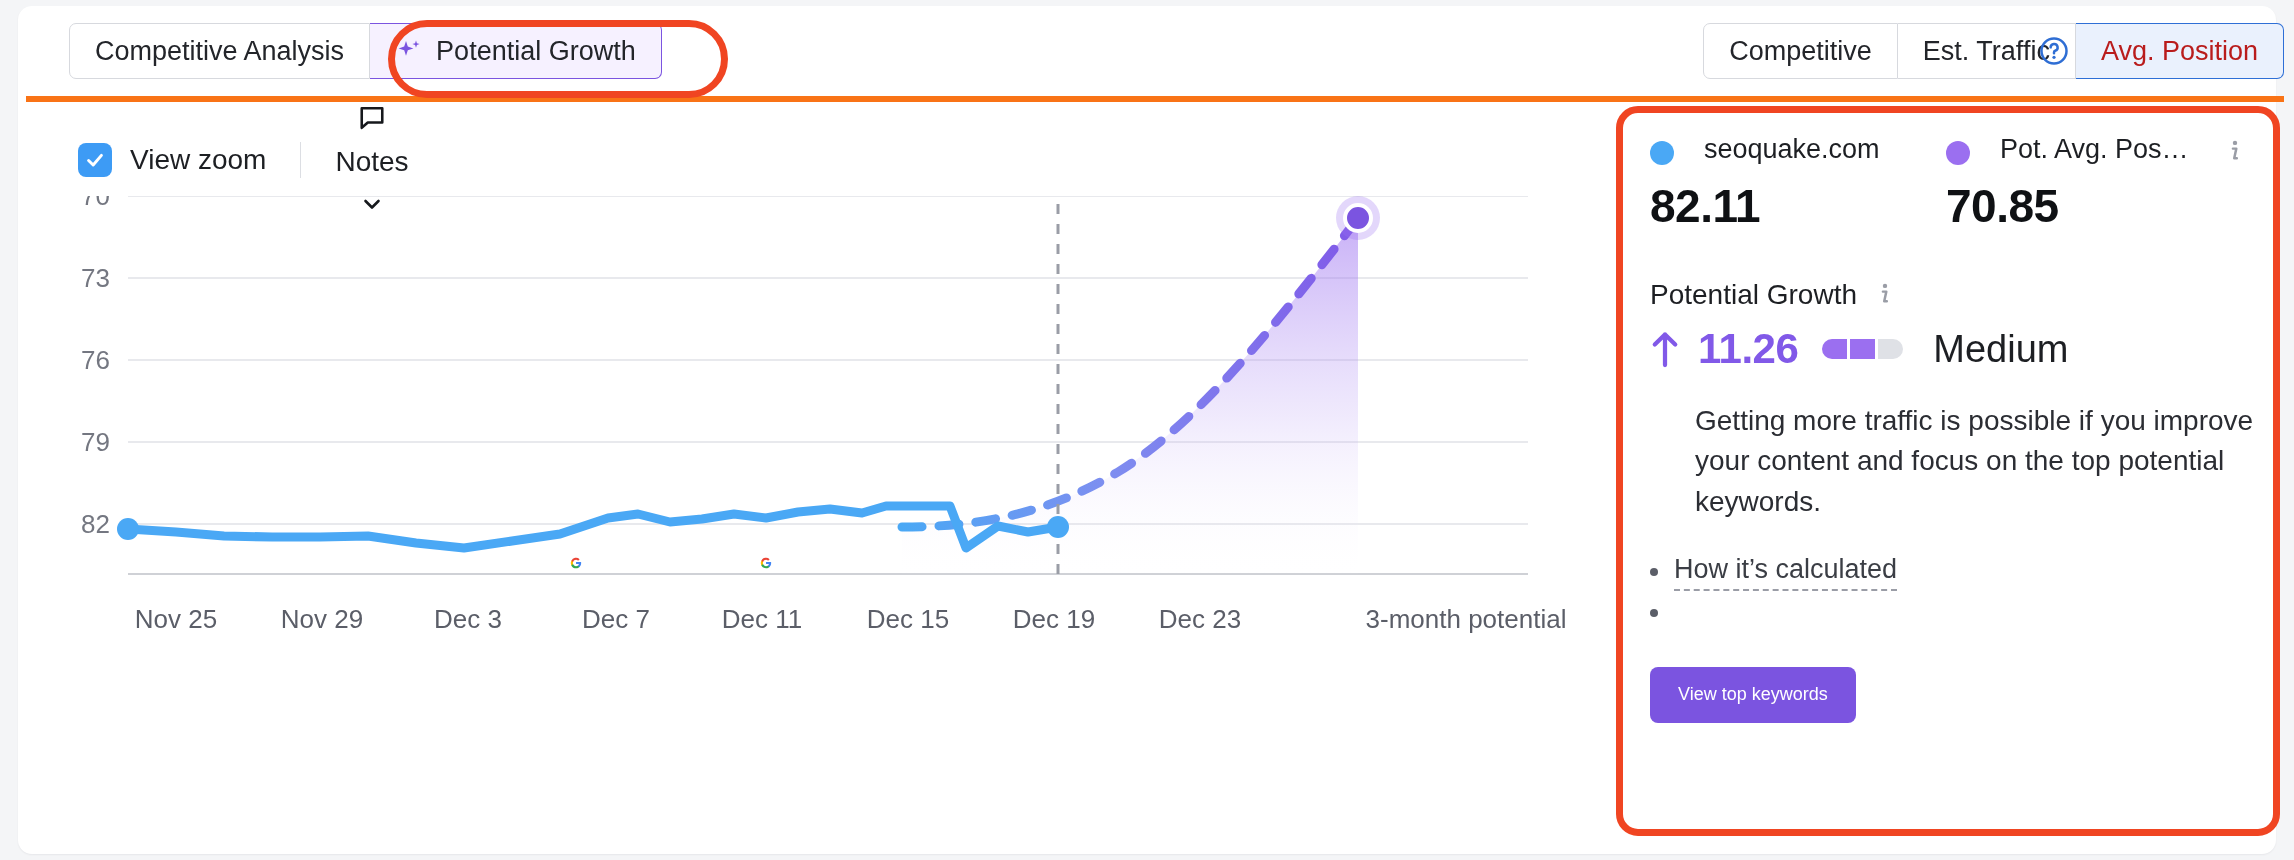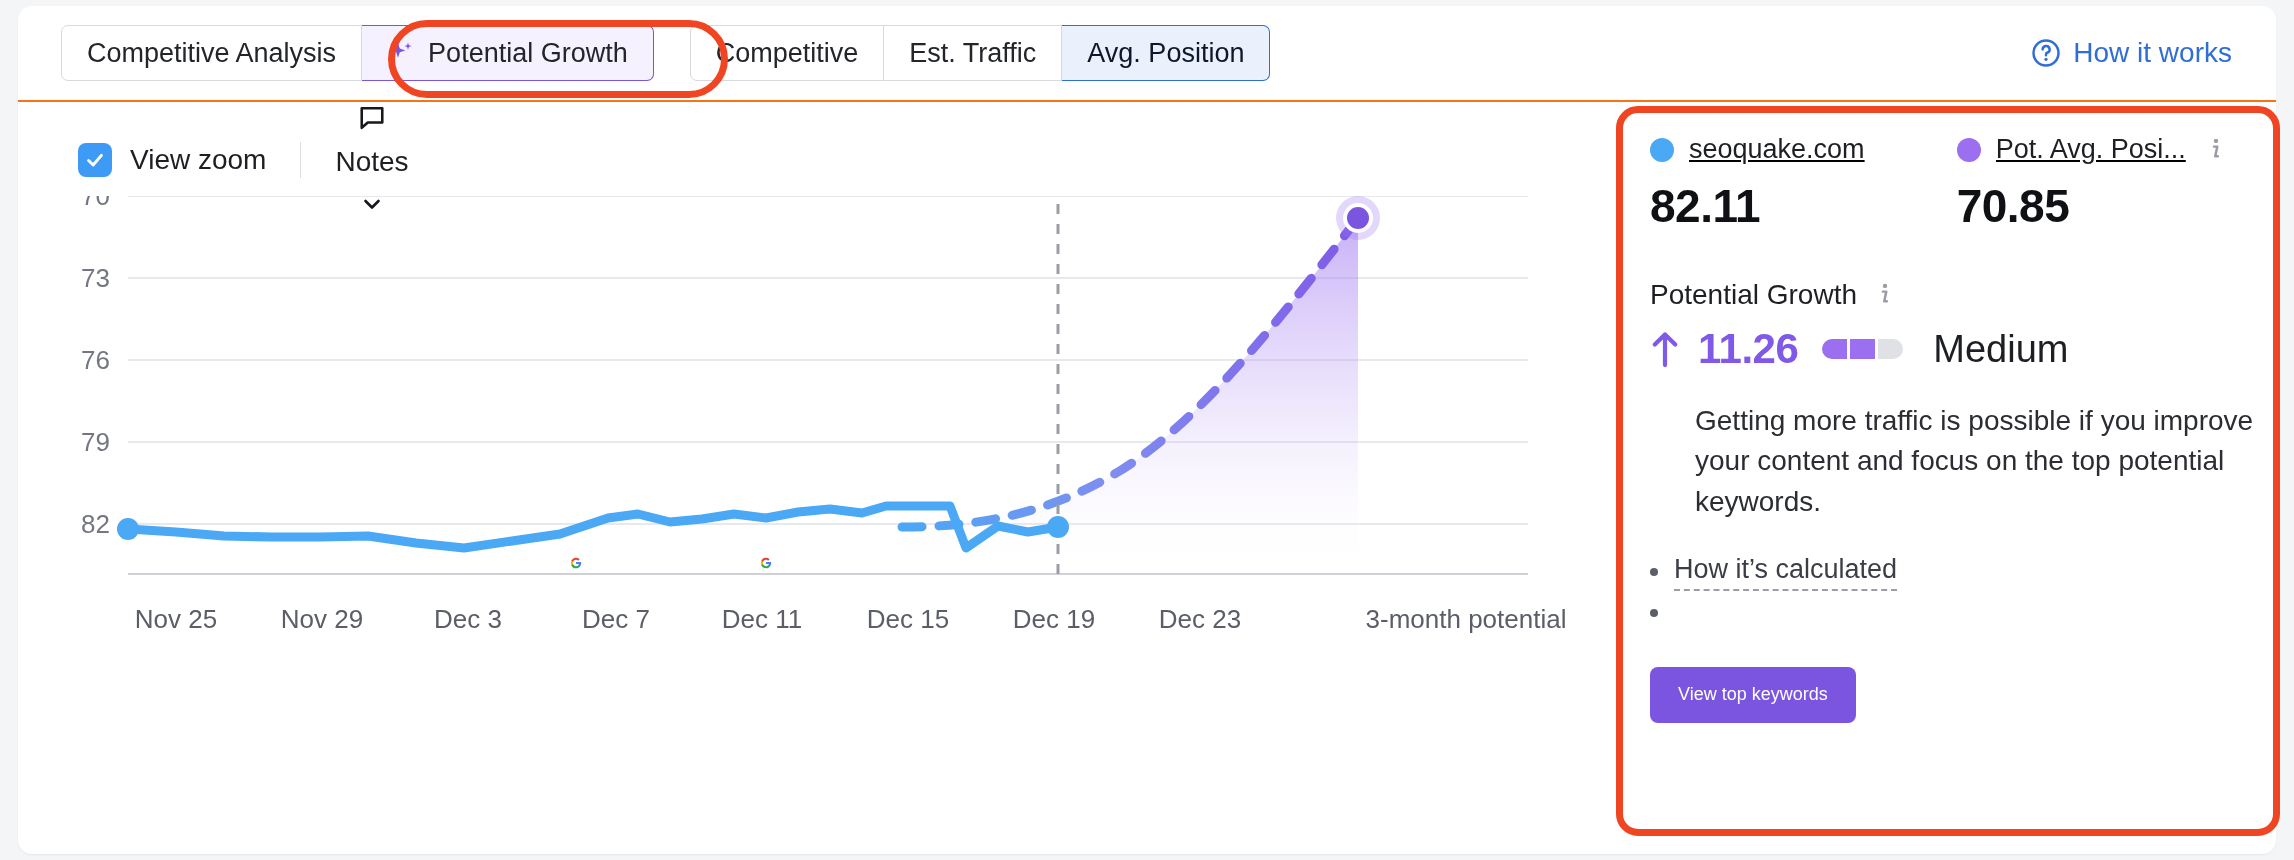--- a/index.html
+++ b/index.html
@@ -27,26 +27,27 @@
     width: 2258px;
     height: 848px;
     background: #ffffff;
     border-radius: 14px;
     box-shadow: 0 1px 2px rgba(16,24,40,.06);
   }
 
   
   .header {
     position: absolute;
-    left: 0; top: 0;
+    left: 8px; top: 0;
     width: 100%;
     height: 96px;
-    border-bottom: 2px solid #f97316;
+    border-bottom: 6px solid #f97316;
     display: flex;
     align-items: center;
+    justify-content: space-between;
   }
 
   .tabgroup {
     display: flex;
     align-items: center;
     height: 56px;
   }
   .tabgroup.first { margin-left: 43px; }
   .tabgroup.second { margin-left: 36px; }
 
@@ -73,21 +74,21 @@
     border: 1px solid #7b54e0;
     border-radius: 7px;
     color: #23252a;
     position: relative;
     z-index: 3;
   }
   .tab.blue-active {
     background: #eaf1fd;
     border: 1px solid #2e6fd6;
     border-radius: 7px;
-    color: #0f172a;
+    color: #b91c1c;
     position: relative;
     z-index: 3;
   }
 
   .sparkle { width: 28px; height: 28px; display: block; }
 
   
   .how-it-works {
     position: absolute;
     right: 44px;
@@ -158,21 +159,21 @@
     height: 724px;
     background: #ffffff;
     border-radius: 16px;
     padding: 26px 30px 0 30px;
   }
 
   .legend-row { display: flex; align-items: flex-start; }
   .legend-col { display: flex; flex-direction: column; }
   .legend-col.a { width: 318px; }
   .legend-col.b { width: 300px; }
-  .legend-top { display: flex; align-items: center; gap: 15px; text-decoration: underline; }
+  .legend-top { display: flex; align-items: flex-end; gap: 30px; }
   .dot { width: 24px; height: 24px; border-radius: 50%; flex: none; }
   .dot.blue { background: #4aa8f5; }
   .dot.purple { background: #9b6ff0; }
   .legend-name {
     font-size: 27px; color: #1d1f23; white-space: nowrap;
     overflow: hidden; text-overflow: ellipsis;
   }
   .info-i { width: 22px; height: 26px; display:block; flex: none; margin-left: 4px; cursor: pointer; }
   .legend-value {
     font-size: 46px; font-weight: bold; color: #0f1114;

